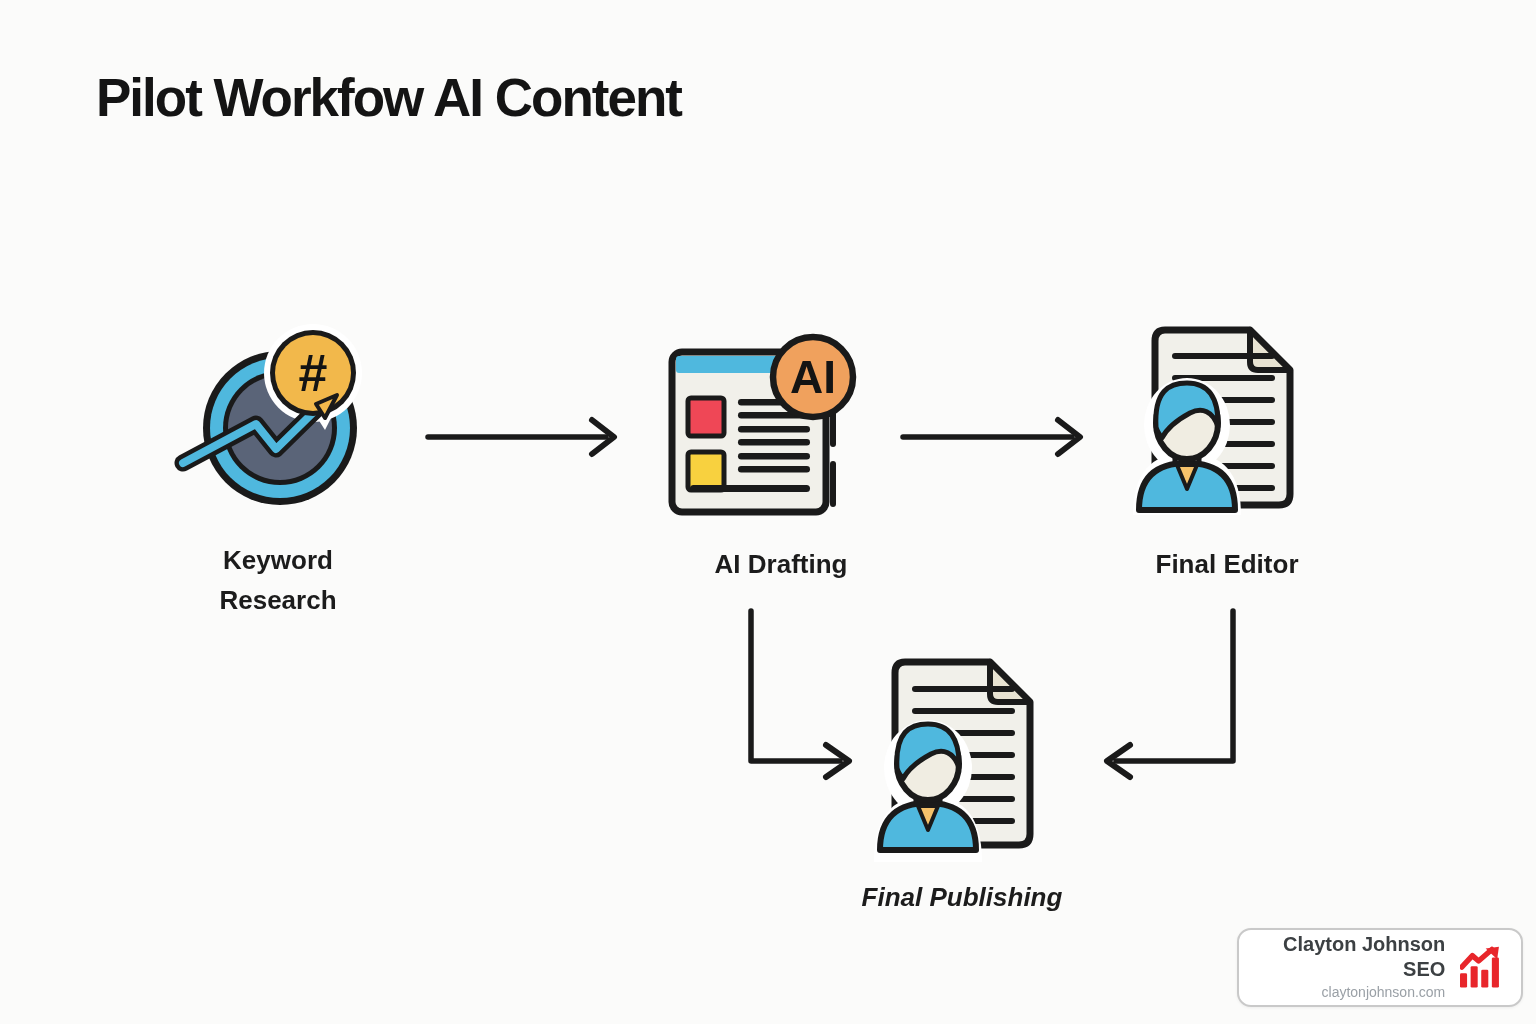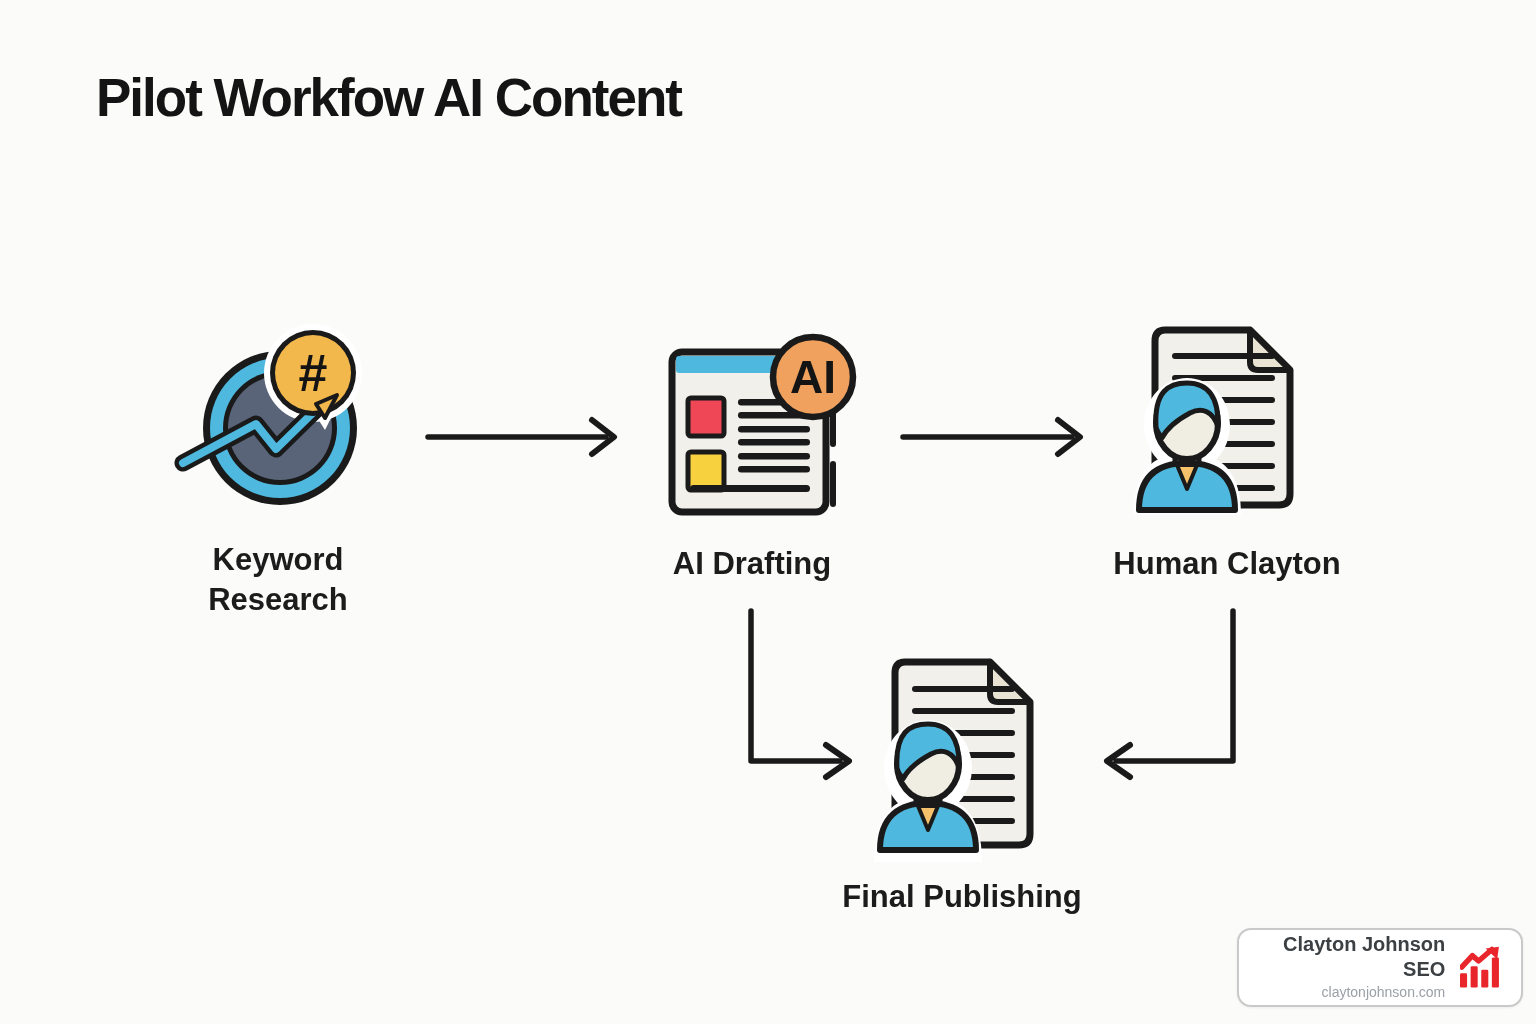--- a/index.html
+++ b/index.html
@@ -7,26 +7,26 @@
     position:relative;width:1536px;height:1024px;overflow:hidden;
     background:var(--background);
     font-family:"Liberation Sans",sans-serif;
   }
   .title{
     position:absolute;left:93px;top:64px;margin:3px;
     font-size:53px;font-weight:700;letter-spacing:-2px;color:#141414;
   }
   .node-label{
     position:absolute;text-align:center;
-    font-size:31px;font-weight:600;color:#1c1c1c;line-height:40px;
+    font-size:26px;font-weight:600;color:#1c1c1c;line-height:40px;
   }
   #label-keyword{left:168px;top:540px;width:220px;}
-  #label-ai{left:627px;top:544px;width:250px;}
+  #label-ai{left:656px;top:544px;width:250px;}
   #label-human{left:1102px;top:544px;width:250px;}
-  #label-final{left:832px;top:877px;width:260px;}
+  #label-final{left:832px;top:877px;width:260px;font-style:italic;}
   .icon{position:absolute;}
   #icon-keyword{left:173px;top:318px;}
   #icon-ai{left:660px;top:333px;}
   #icon-human{left:1125px;top:315px;}
   #icon-final{left:860px;top:650px;}
   .arrows{position:absolute;left:0;top:0;}
   .arrow{stroke:var(--ink);stroke-width:5.5px;fill:none;stroke-linecap:round;stroke-linejoin:round;}
   .head{stroke-width:6px;}
   
   .f-cyan{fill:var(--cyan);}  .f-slate{fill:var(--slate);}
@@ -161,21 +161,21 @@
       <rect class="f-skin s-ink" x="56" y="134" width="24" height="24" rx="5" stroke-width="5"></rect>
       <path class="f-cyan s-ink" stroke-width="6" d="M20 200 C20 166 40 153 68 153 C96 153 116 166 116 200 Z"></path>
       <polygon class="f-collar s-ink" stroke-width="4" points="58,156 78,156 68,180"></polygon>
       <ellipse class="f-skin s-ink" cx="68" cy="114" rx="31" ry="36" stroke-width="6"></ellipse>
       <path class="f-cyan s-ink" stroke-width="5" d="M37 118 C35 82 50 74 68 74 C89 74 100 88 99 118 C94 102 83 98 71 104 C58 111 48 119 43 129 C40 125 38 122 37 118 Z"></path>
     </g>
   </svg>
 
   <div id="label-keyword" class="node-label">Keyword Research</div>
   <div id="label-ai" class="node-label">AI Drafting</div>
-  <div id="label-human" class="node-label">Human Clayton</div>
+  <div id="label-human" class="node-label">Final Editor</div>
   <div id="label-final" class="node-label">Final Publishing</div>
 
   <div class="badge">
     <div class="badge-text">
       <div class="badge-name">Clayton Johnson SEO</div>
       <div class="badge-url">claytonjohnson.com</div>
     </div>
     <svg width="44" height="48" viewBox="0 0 46 48">
       <g fill="var(--chart-red)">
         <rect x="0" y="30" width="8" height="16" rx="1.5"></rect>

